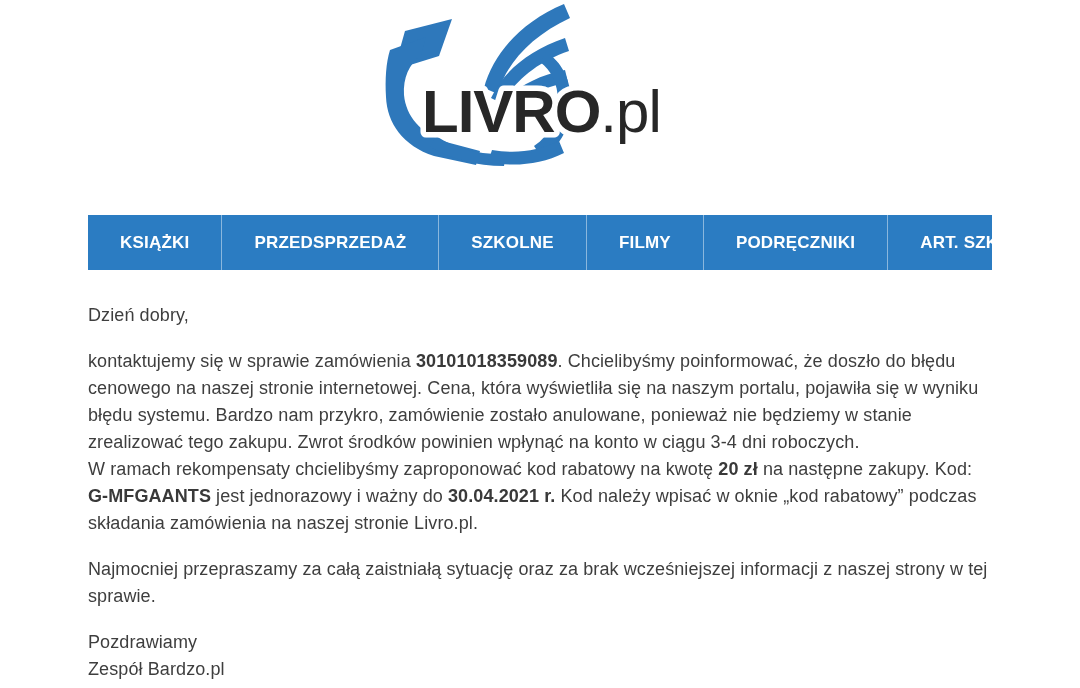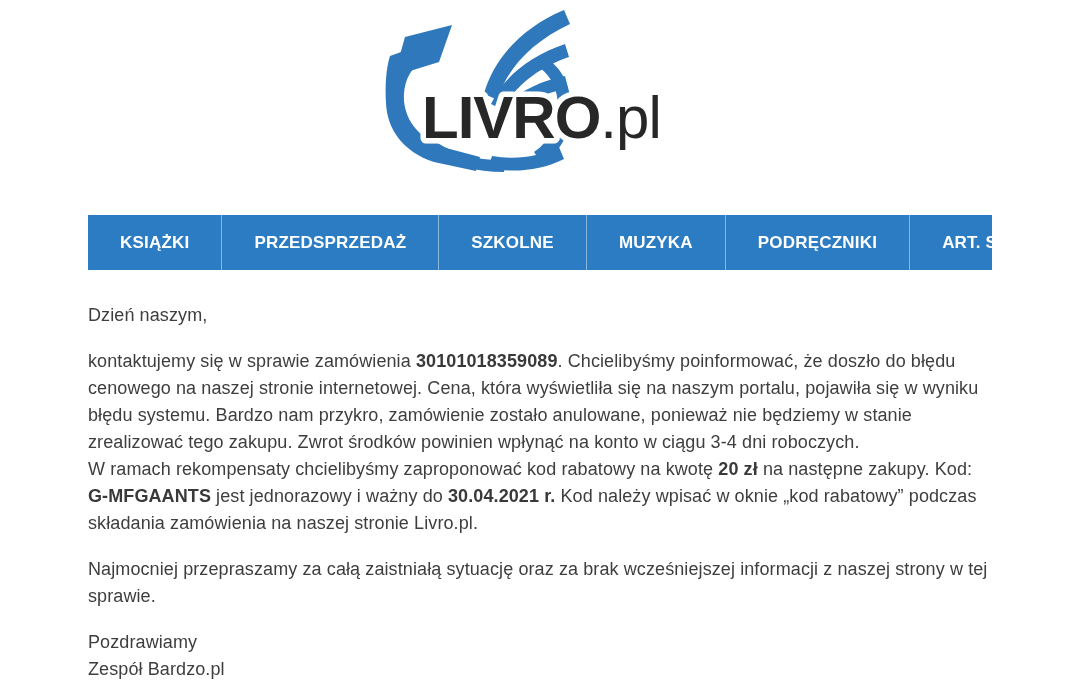--- a/index.html
+++ b/index.html
@@ -14,21 +14,20 @@
   body{
     height:688px;
     font-family:"Liberation Sans", sans-serif;
     color:var(--ink);
     overflow:hidden;
   }
   
   .logo-section{
     display:flex;
     justify-content:center;
-    padding-top:6px;
     height:172px;
   }
   .logo-svg{display:block;}
   .bk{fill:var(--blue);}
   .wordmark{
     font-family:"Liberation Sans", sans-serif;
     fill:var(--logo-ink);
     stroke:#ffffff;
     stroke-width:11px;
     stroke-linejoin:round;
@@ -95,23 +94,23 @@
     <text class="wordmark" x="42" y="132" font-size="60" letter-spacing="-1">
       <tspan font-weight="bold">LIVRO</tspan><tspan font-weight="normal">.pl</tspan>
     </text>
   </svg>
 </div>
 
 <nav class="navbar">
   <a class="nav-item">KSIĄŻKI</a>
   <a class="nav-item">PRZEDSPRZEDAŻ</a>
   <a class="nav-item">SZKOLNE</a>
-  <a class="nav-item">MUZYKA</a>
+  <a class="nav-item">FILMY</a>
   <a class="nav-item">PODRĘCZNIKI</a>
   <a class="nav-item">ART. SZKOLNE</a>
 </nav>
 
 <main class="email-body">
-  <p>Dzień naszym,</p>
+  <p>Dzień dobry,</p>
   <p><span>kontaktujemy się w sprawie zamówienia </span><b>30101018359089</b><span>. Chcielibyśmy poinformować, że doszło do błędu cenowego na naszej stronie internetowej. Cena, która wyświetliła się na naszym portalu, pojawiła się w wyniku błędu systemu. Bardzo nam przykro, zamówienie zostało anulowane, ponieważ nie będziemy w stanie zrealizować tego zakupu. Zwrot środków powinien wpłynąć na konto w ciągu 3-4 dni roboczych.</span><br><span>W ramach rekompensaty chcielibyśmy zaproponować kod rabatowy na kwotę </span><b>20 zł</b><span> na następne zakupy. Kod: </span><b>G-MFGAANTS</b><span> jest jednorazowy i ważny do </span><b>30.04.2021 r.</b><span> Kod należy wpisać w oknie „kod rabatowy” podczas składania zamówienia na naszej stronie Livro.pl.</span></p>
   <p><span>Najmocniej przepraszamy za całą zaistniałą sytuację oraz za brak wcześniejszej informacji z naszej strony w tej sprawie.</span></p>
   <p class="signature"><span>Pozdrawiamy</span><br><span>Zespół Bardzo.pl</span></p>
 </main>
 
 </body></html>

